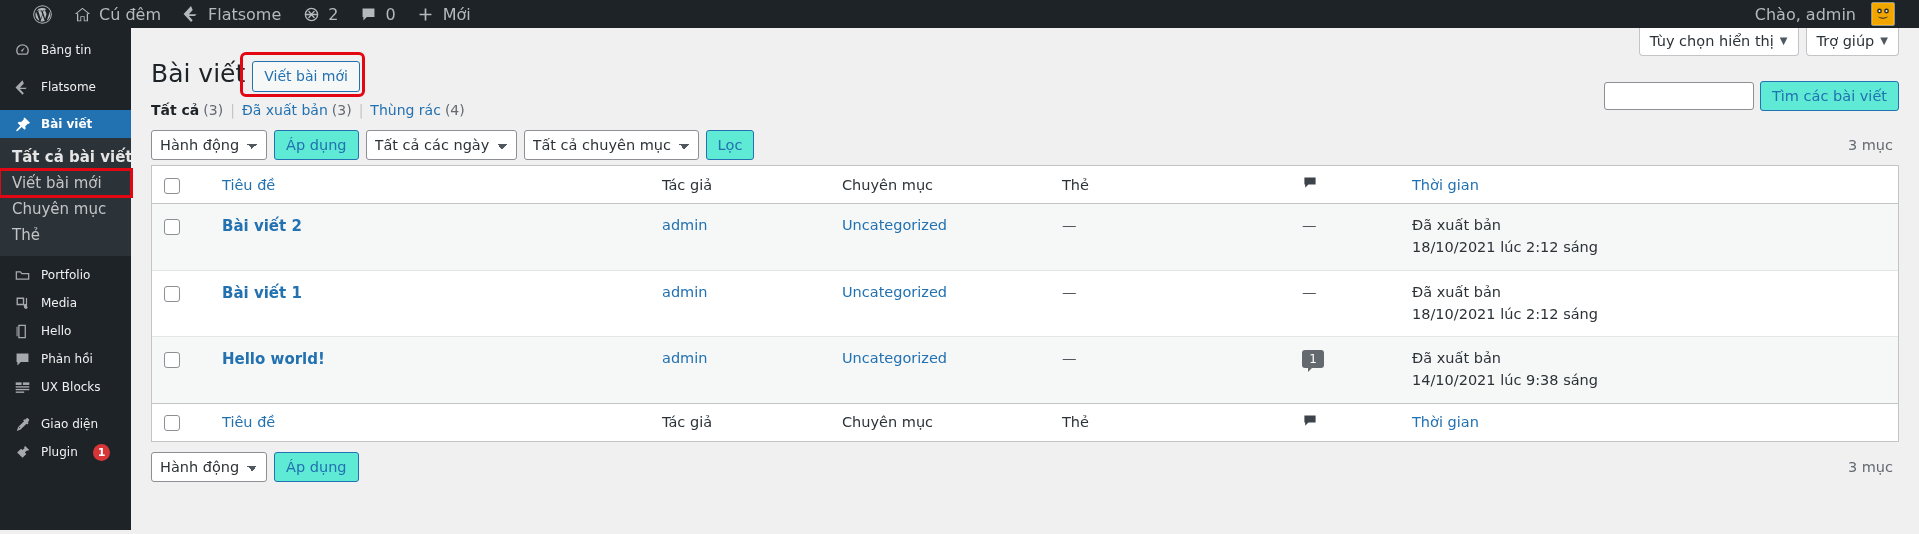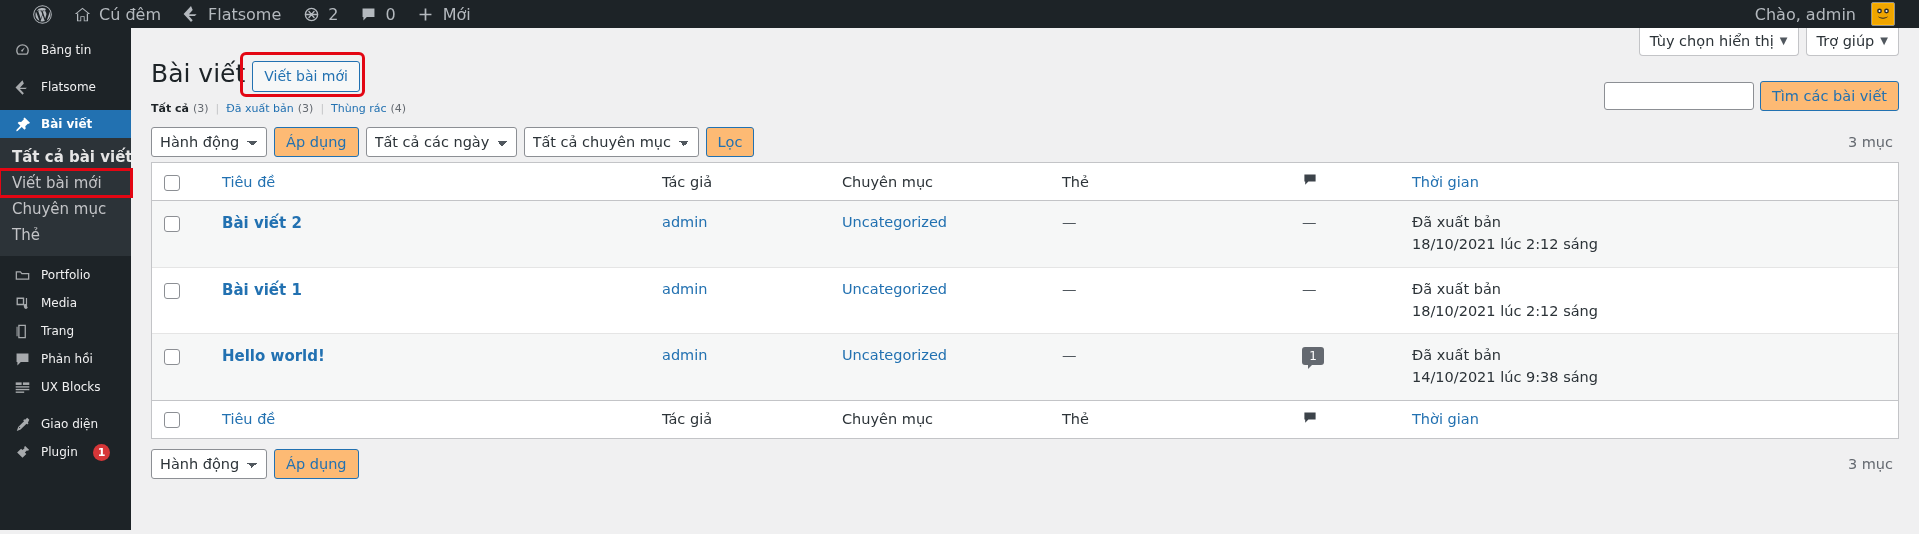--- a/index.html
+++ b/index.html
@@ -203,21 +203,21 @@
     outline: 3px solid #e30613;
     outline-offset: 2px;
     border-radius: 1px;
   }
 
   
   .subsubsub {
     margin: 10px 0 0 0;
     padding: 0;
     list-style: none;
-    font-size: 11px;
+    font-size: 14px;
     color: #646970;
     display: flex;
     align-items: center;
     gap: 0;
   }
   .subsubsub li { display: inline-flex; align-items: center; }
   .subsubsub a { color: #2271b1; text-decoration: none; cursor: pointer; }
   .subsubsub a.current { color: #1d2327; font-weight: 600; }
   .subsubsub .cnt { color: #646970; margin-left: 4px; }
   .subsubsub .divider { margin: 0 7px; color: #c3c4c7; }
@@ -237,21 +237,21 @@
     border: 1px solid #8c8f94;
     border-radius: 3px;
     background: #fff;
     padding: 0 8px;
     font-size: 14px;
     color: #2c3338;
     box-sizing: border-box;
     font-family: inherit;
   }
   .btn-secondary {
-    background: #fdba74;
+    background: #5eead4;
     border: 1px solid #2271b1;
     color: #2271b1;
     border-radius: 3px;
     padding: 0 11px;
     height: 30px;
     font-size: 14.5px;
     cursor: pointer;
     white-space: nowrap;
     font-family: inherit;
     line-height: 28px;
@@ -548,21 +548,21 @@
         <span class="mi-label">Media</span>
       </div>
 
       <div class="menu-item">
         <span class="mi-icon">
           <svg width="17" height="17" viewBox="0 0 20 20" fill="currentColor">
             <path d="M5 2h9v16H5V2zm1.5 1.5v13h6v-13h-6z"></path>
             <path d="M3 4.5h1.2v11H3z"></path>
           </svg>
         </span>
-        <span class="mi-label">Trang</span>
+        <span class="mi-label">Hello</span>
       </div>
 
       <div class="menu-item">
         <span class="mi-icon">
           <svg width="17" height="17" viewBox="0 0 20 20" fill="currentColor">
             <path d="M3 3h14v10H8l-4 4v-4H3V3z"></path>
           </svg>
         </span>
         <span class="mi-label">Phản hồi</span>
       </div>

